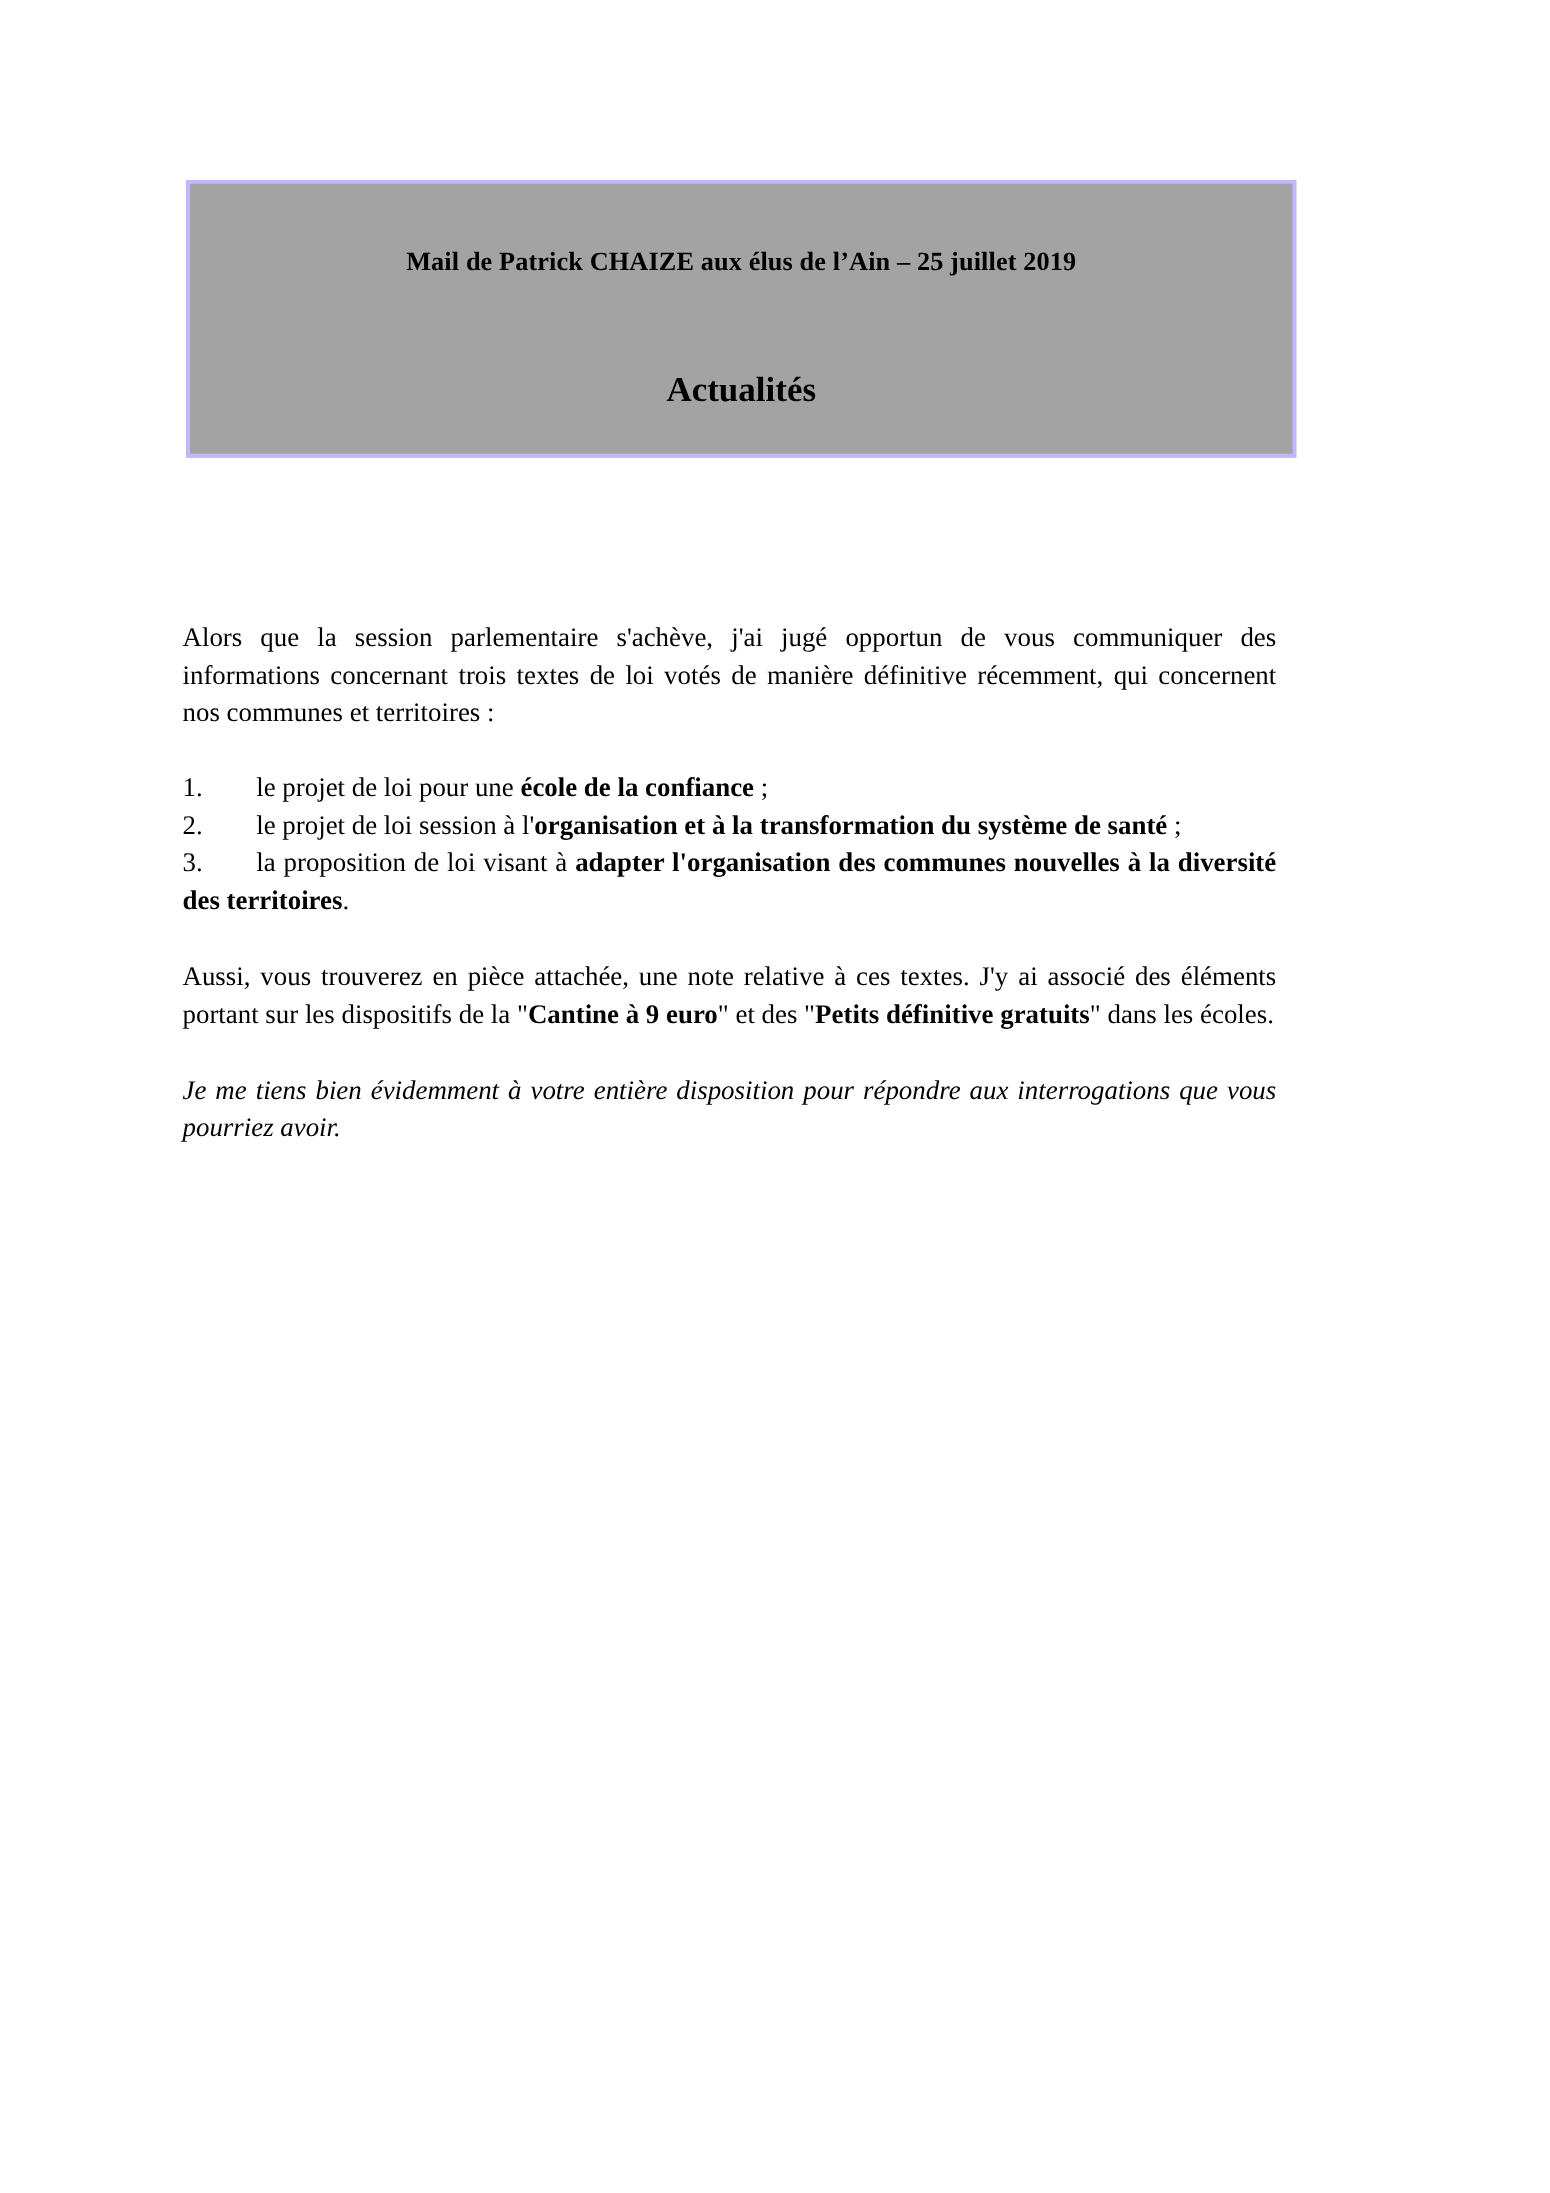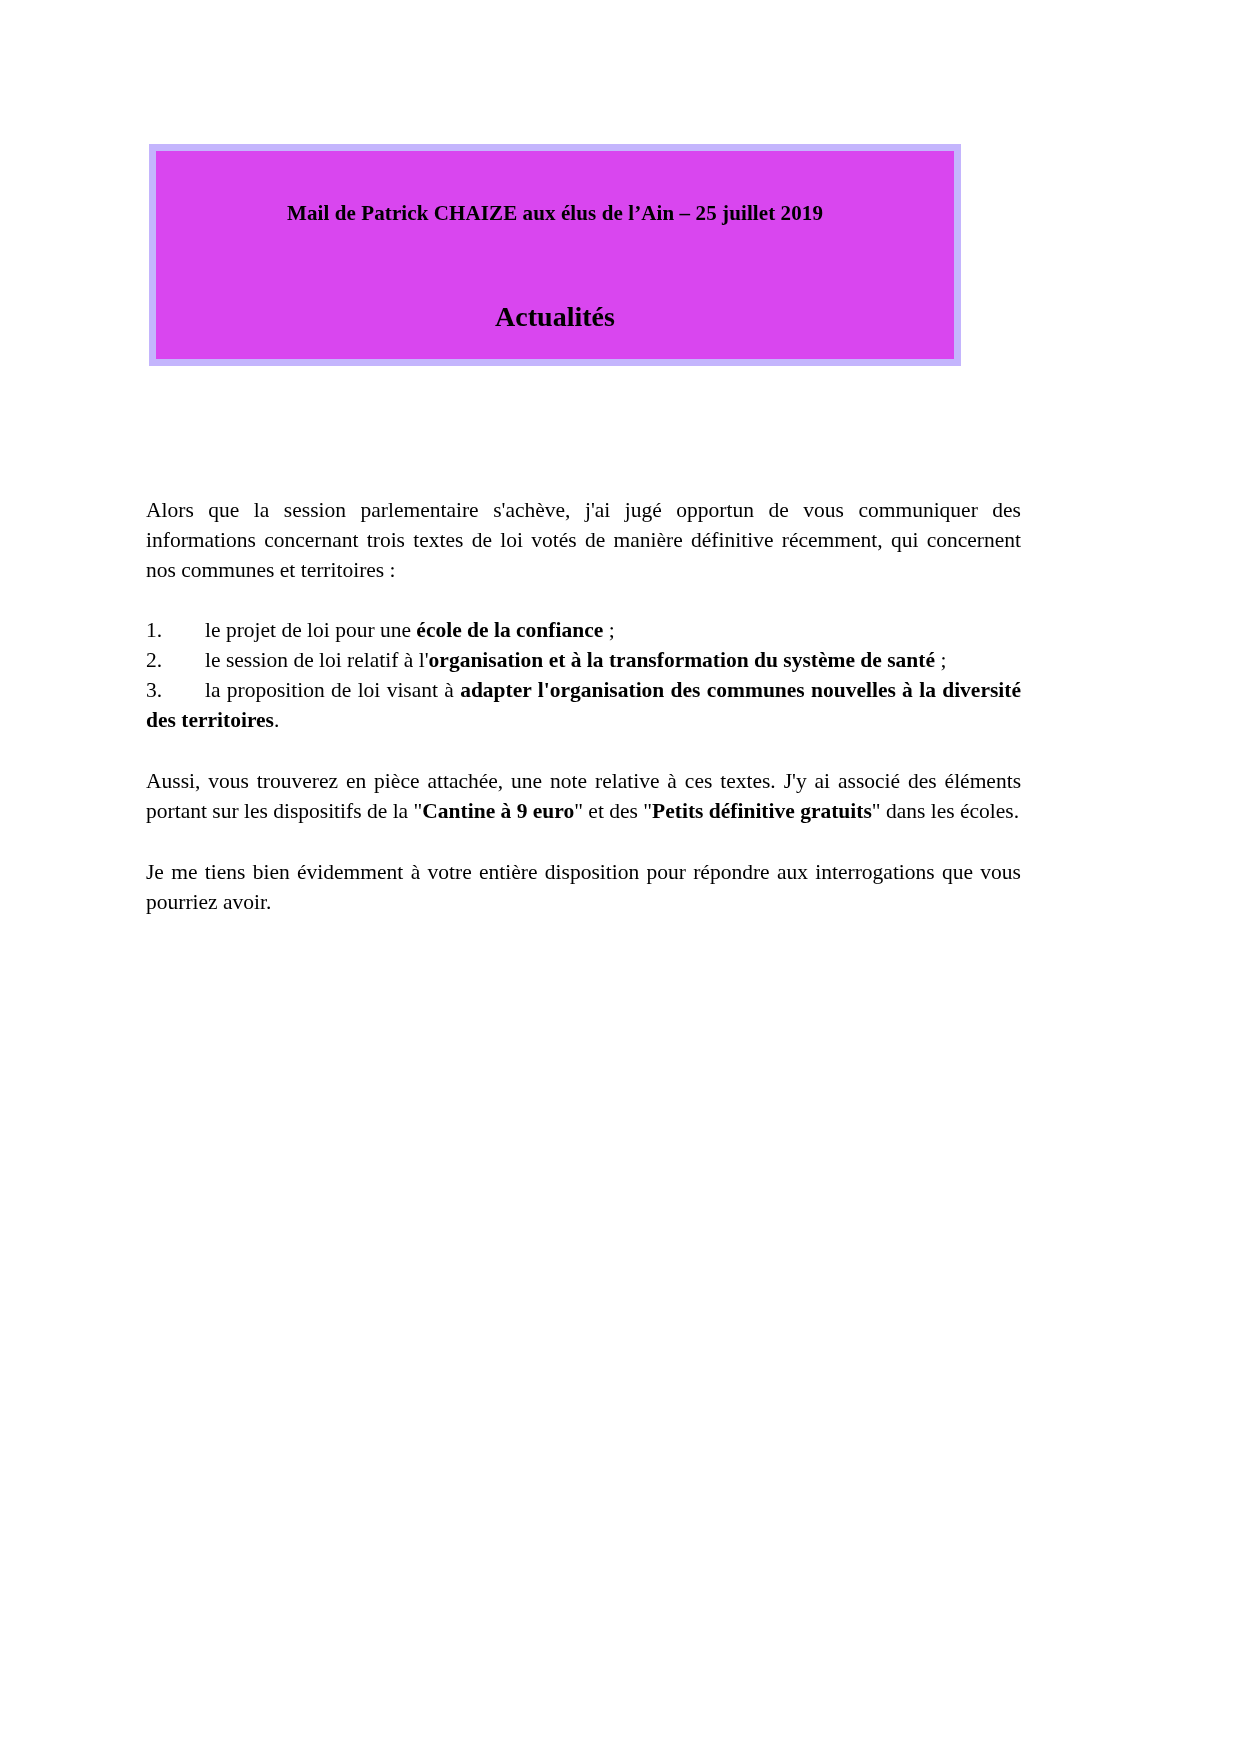--- a/index.html
+++ b/index.html
@@ -22,25 +22,25 @@
     width: 1240px;
     height: 1754px;
     background: #ffffff;
   }
 
   
   .header-box {
     position: absolute;
     left: 149px;
     top: 144px;
-    width: 812px;
+    width: 888px;
     height: 222px;
-    border: 7px solid #c4b5fd;
+    border: 3px solid #c4b5fd;
     box-sizing: border-box;
-    background: #d946ef;
+    background: #a3a3a3;
   }
   .header-title {
     position: absolute;
     left: 0;
     top: 50px;
     width: 100%;
     text-align: center;
     font-weight: bold;
     font-size: 21px;
     letter-spacing: 0.1px;
@@ -68,20 +68,21 @@
   p.para {
     margin: 1px 0 0 0;
     text-align: justify;
     text-justify: inter-word;
     font-size: 21.5px;
     line-height: 30px;
     word-spacing: 0px;
   }
   p.para.last-nojustify {
     text-align: justify;
+    font-style: italic;
   }
 
   .gap-sm { height: 30px; }
   .gap-md { height: 30px; }
 
   ol.law-list {
     list-style: none;
     margin: 0;
     padding: 0;
     font-size: 21.5px;
@@ -115,21 +116,21 @@
 
     <p class="para">Alors que la session parlementaire s'achève, j'ai jugé opportun de vous communiquer des informations concernant trois textes de loi votés de manière définitive récemment, qui concernent nos communes et territoires :</p>
 
     <div class="gap-sm"></div>
 
     <ol class="law-list">
       <li>
         <span class="li-num">1.</span><span class="li-text">le projet de loi pour une </span><b>école de la confiance</b><span> ;</span>
       </li>
       <li>
-        <span class="li-num">2.</span><span class="li-text">le session de loi relatif à l'</span><b>organisation et à la transformation du système de santé</b><span> ;</span>
+        <span class="li-num">2.</span><span class="li-text">le projet de loi session à l'</span><b>organisation et à la transformation du système de santé</b><span> ;</span>
       </li>
       <li>
         <span class="li-num">3.</span><span class="li-text">la proposition de loi visant à </span><b>adapter l'organisation des communes nouvelles à la diversité des territoires</b><span>.</span>
       </li>
     </ol>
 
     <div class="gap-md"></div>
 
     <p class="para"><span>Aussi, vous trouverez en pièce attachée, une note relative à ces textes. J'y ai associé des éléments portant sur les dispositifs de la "</span><b>Cantine à 9 euro</b><span>" et des "</span><b>Petits définitive gratuits</b><span>" dans les écoles.</span></p>
 

